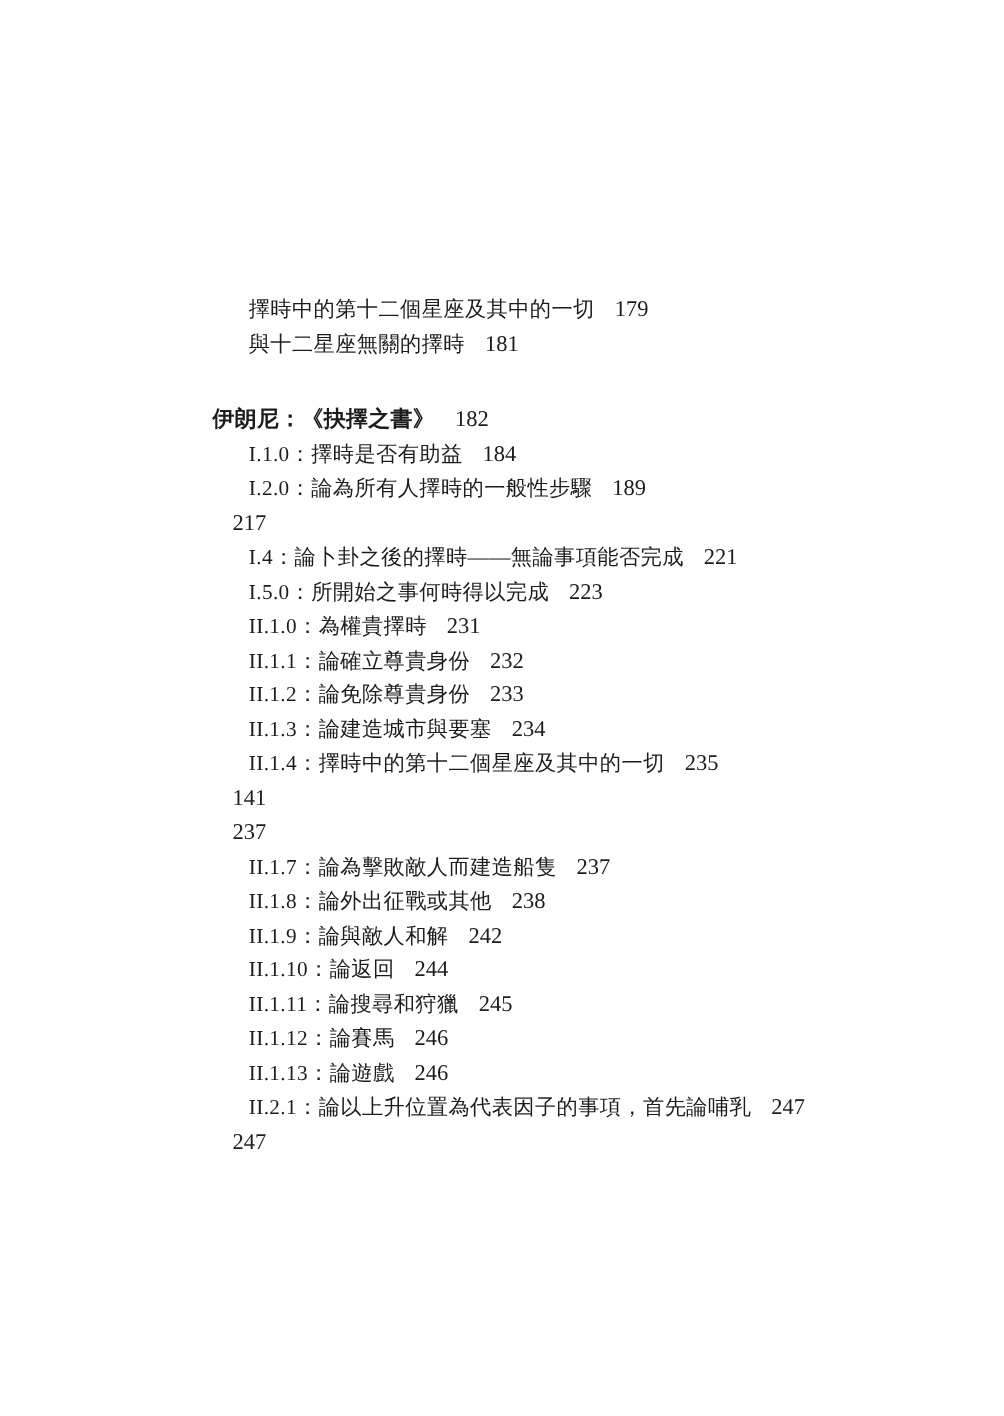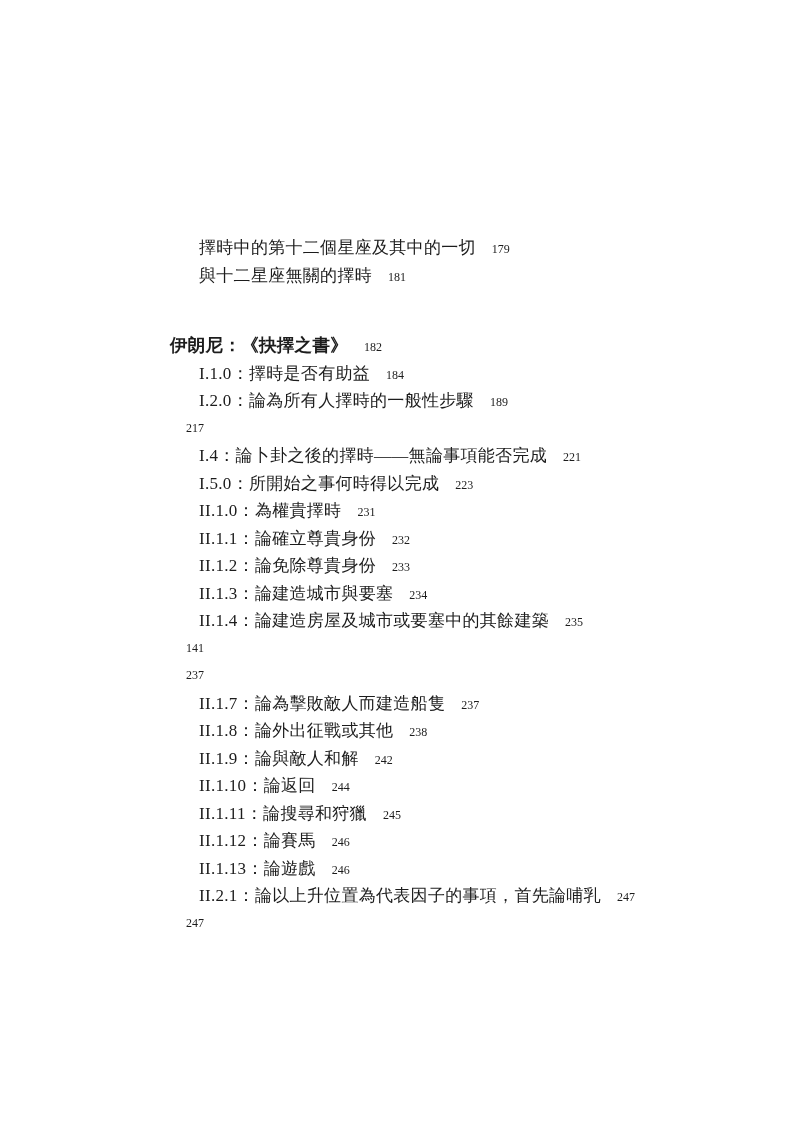--- a/index.html
+++ b/index.html
@@ -29,28 +29,28 @@
     white-space: nowrap;
   }
   .toc-row .label {
     font-size: 17px;
     letter-spacing: 0.3px;
   }
   .toc-row.item .label {
     padding-left: 29px;
   }
   .toc-row.heading {
-    margin-top: 43px;
+    margin-top: 33px;
   }
   .toc-row.heading .label {
     font-weight: 700;
     font-size: 17.5px;
   }
   .toc-row .pagenum {
-    font-size: 12px;
+    font-size: 18px;
     font-family: "Liberation Serif", "DejaVu Serif", serif;
     margin-left: 16px;
   }
 </style>
 </head>
 <body style="background: rgb(255, 255, 255); color: rgb(28, 28, 28);">
 
 <main class="toc" id="toc-list">
     <div class="toc-row item">
       <span class="label">擇時中的第十二個星座及其中的一切</span>
@@ -93,21 +93,21 @@
     </div>
     <div class="toc-row item">
       <span class="label">II.1.2：論免除尊貴身份</span>
       <span class="pagenum">233</span>
     </div>
     <div class="toc-row item">
       <span class="label">II.1.3：論建造城市與要塞</span>
       <span class="pagenum">234</span>
     </div>
     <div class="toc-row item">
-      <span class="label">II.1.4：論建造房屋及城市或要塞中的其餘建築</span>
+      <span class="label">II.1.4：擇時中的第十二個星座及其中的一切</span>
       <span class="pagenum">235</span>
     </div>
     <div class="toc-row item">
       <span class="pagenum">141</span>
     </div>
     <div class="toc-row item">
       <span class="pagenum">237</span>
     </div>
     <div class="toc-row item">
       <span class="label">II.1.7：論為擊敗敵人而建造船隻</span>

